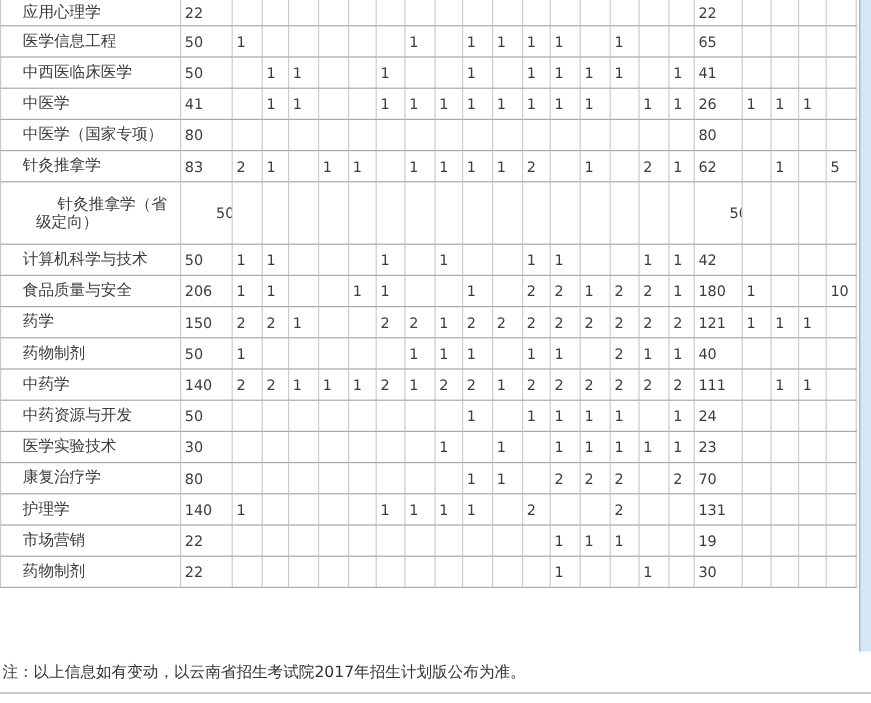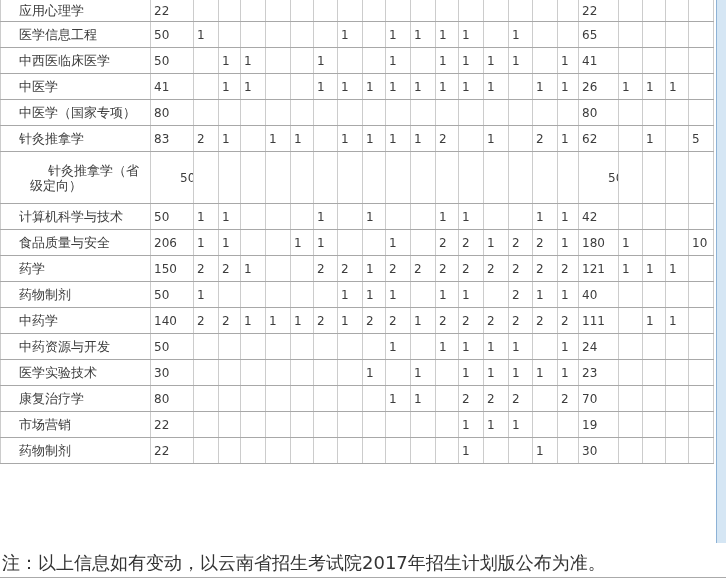--- a/index.html
+++ b/index.html
@@ -46,21 +46,21 @@
     position: absolute;
     left: 716px; top: 0;
     width: 10px; height: 543px;
     background: #d5e6f4;
     border-left: 1px solid #8db2d6;
   }
   .footnote {
     position: absolute;
     left: 2px; top: 551px;
     width: 720px;
-    font-size: 18px;
+    font-size: 13px;
     color: #333333;
     white-space: nowrap;
   }
   .bottom-rule {
     position: absolute;
     left: 0; top: 577px;
     width: 726px;
     border-top: 1px solid #aaaaaa;
     height: 0;
   }
@@ -465,20 +465,45 @@
           <td class="num">2</td>
           <td class="num"></td>
           <td class="num">2</td>
           <td class="num">70</td>
           <td class="num"></td>
           <td class="num"></td>
           <td class="num"></td>
           <td class="num"></td>
         </tr>
         <tr>
+          <td class="name">护理学</td>
+          <td class="num">140</td>
+          <td class="num">1</td>
+          <td class="num"></td>
+          <td class="num"></td>
+          <td class="num"></td>
+          <td class="num"></td>
+          <td class="num">1</td>
+          <td class="num">1</td>
+          <td class="num">1</td>
+          <td class="num">1</td>
+          <td class="num"></td>
+          <td class="num">2</td>
+          <td class="num"></td>
+          <td class="num"></td>
+          <td class="num">2</td>
+          <td class="num"></td>
+          <td class="num"></td>
+          <td class="num">131</td>
+          <td class="num"></td>
+          <td class="num"></td>
+          <td class="num"></td>
+          <td class="num"></td>
+        </tr>
+        <tr>
           <td class="name">市场营销</td>
           <td class="num">22</td>
           <td class="num"></td>
           <td class="num"></td>
           <td class="num"></td>
           <td class="num"></td>
           <td class="num"></td>
           <td class="num"></td>
           <td class="num"></td>
           <td class="num"></td>

